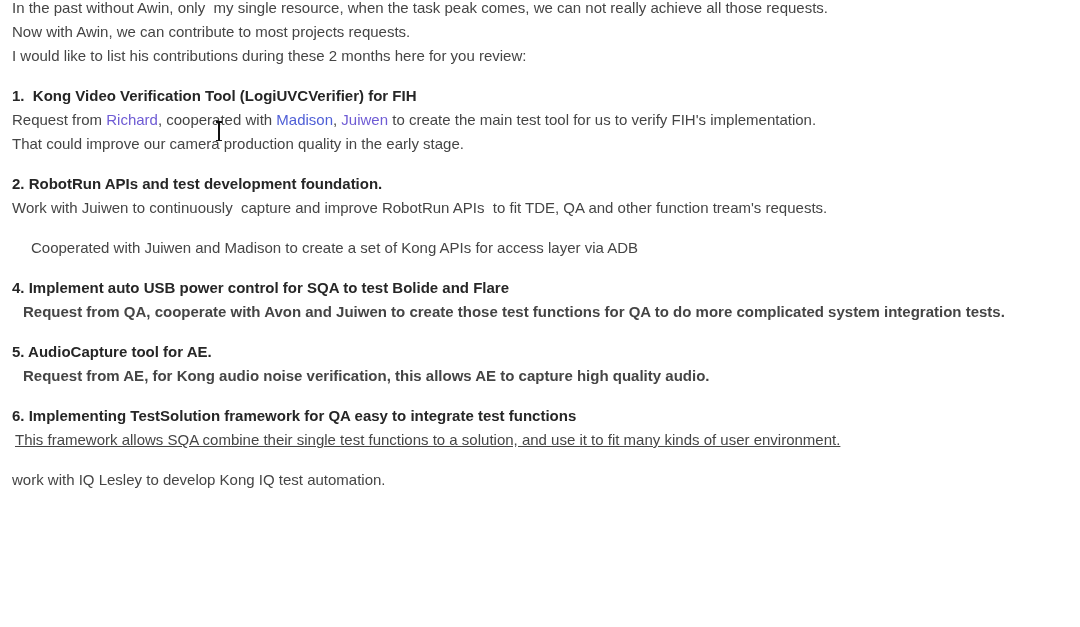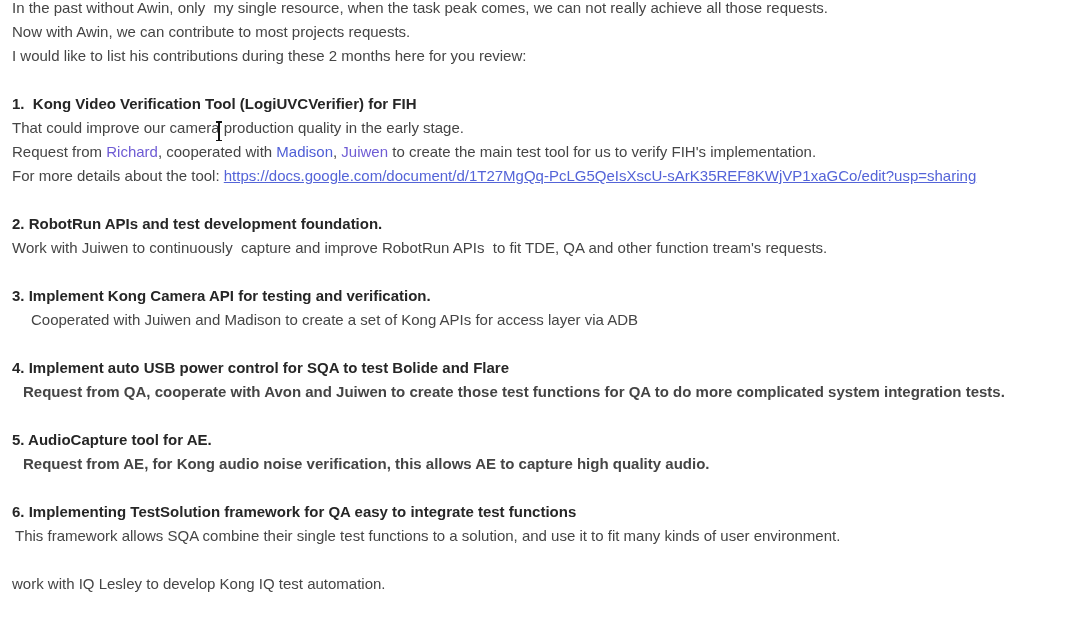--- a/index.html
+++ b/index.html
@@ -19,30 +19,30 @@
     font-size: 15px;
     line-height: 24px;
     color: #454545;
     -webkit-font-smoothing: antialiased;
   }
   .line {
     white-space: pre-wrap;
     min-height: 24px;
   }
   .section {
-    margin-top: 24px;
+    margin-top: 16px;
   }
   .heading {
     font-weight: 700;
     color: #262626;
     white-space: pre-wrap;
   }
   .indent-19 { padding-left: 19px; }
   .indent-11 { padding-left: 11px; font-weight: bold; }
-  .indent-3  { padding-left: 3px; }
+  .indent-3  { padding-left: 3px; text-decoration: underline; }
   .mention-purple {
     color: #6e5bd4;
     cursor: pointer;
     text-decoration: none;
   }
   .mention-blue {
     color: #4e5ed6;
     cursor: pointer;
     text-decoration: none;
   }
@@ -83,32 +83,30 @@
 <body>
 
 <div class="doc">
 
   <div class="line">In the past without Awin, only  my single resource, when the task peak comes, we can not really achieve all those requests.</div>
   <div class="line">Now with Awin, we can contribute to most projects requests.</div>
   <div class="line">I would like to list his contributions during these 2 months here for you review:</div>
 
   <div class="section">
     <div class="line heading">1.  Kong Video Verification Tool (LogiUVCVerifier) for FIH</div>
+    <div class="line"><span>Request from </span><span class="mention-purple">Richard</span><span>, cooperated with </span><span class="mention-blue">Madison</span><span>, </span><span class="mention-purple">Juiwen</span><span> to create the main test tool for us to verify FIH's implementation.</span></div>
     <div class="line">That could improve our camera production quality in the early stage.</div>
-    <div class="line"><span>Request from </span><span class="mention-purple">Richard</span><span>, cooperated with </span><span class="mention-blue">Madison</span><span>, </span><span class="mention-purple">Juiwen</span><span> to create the main test tool for us to verify FIH's implementation.</span></div>
-    <div class="line"><span>For more details about the tool: </span><span class="doc-link">https://docs.google.com/document/d/1T27MgQq-PcLG5QeIsXscU-sArK35REF8KWjVP1xaGCo/edit?usp=sharing</span></div>
   </div>
 
   <div class="section">
     <div class="line heading">2. RobotRun APIs and test development foundation.</div>
     <div class="line">Work with Juiwen to continuously  capture and improve RobotRun APIs  to fit TDE, QA and other function tream's requests.</div>
   </div>
 
   <div class="section">
-    <div class="line heading">3. Implement Kong Camera API for testing and verification.</div>
     <div class="line indent-19">Cooperated with Juiwen and Madison to create a set of Kong APIs for access layer via ADB</div>
   </div>
 
   <div class="section">
     <div class="line heading">4. Implement auto USB power control for SQA to test Bolide and Flare</div>
     <div class="line indent-11">Request from QA, cooperate with Avon and Juiwen to create those test functions for QA to do more complicated system integration tests.</div>
   </div>
 
   <div class="section">
     <div class="line heading">5. AudioCapture tool for AE.</div>

